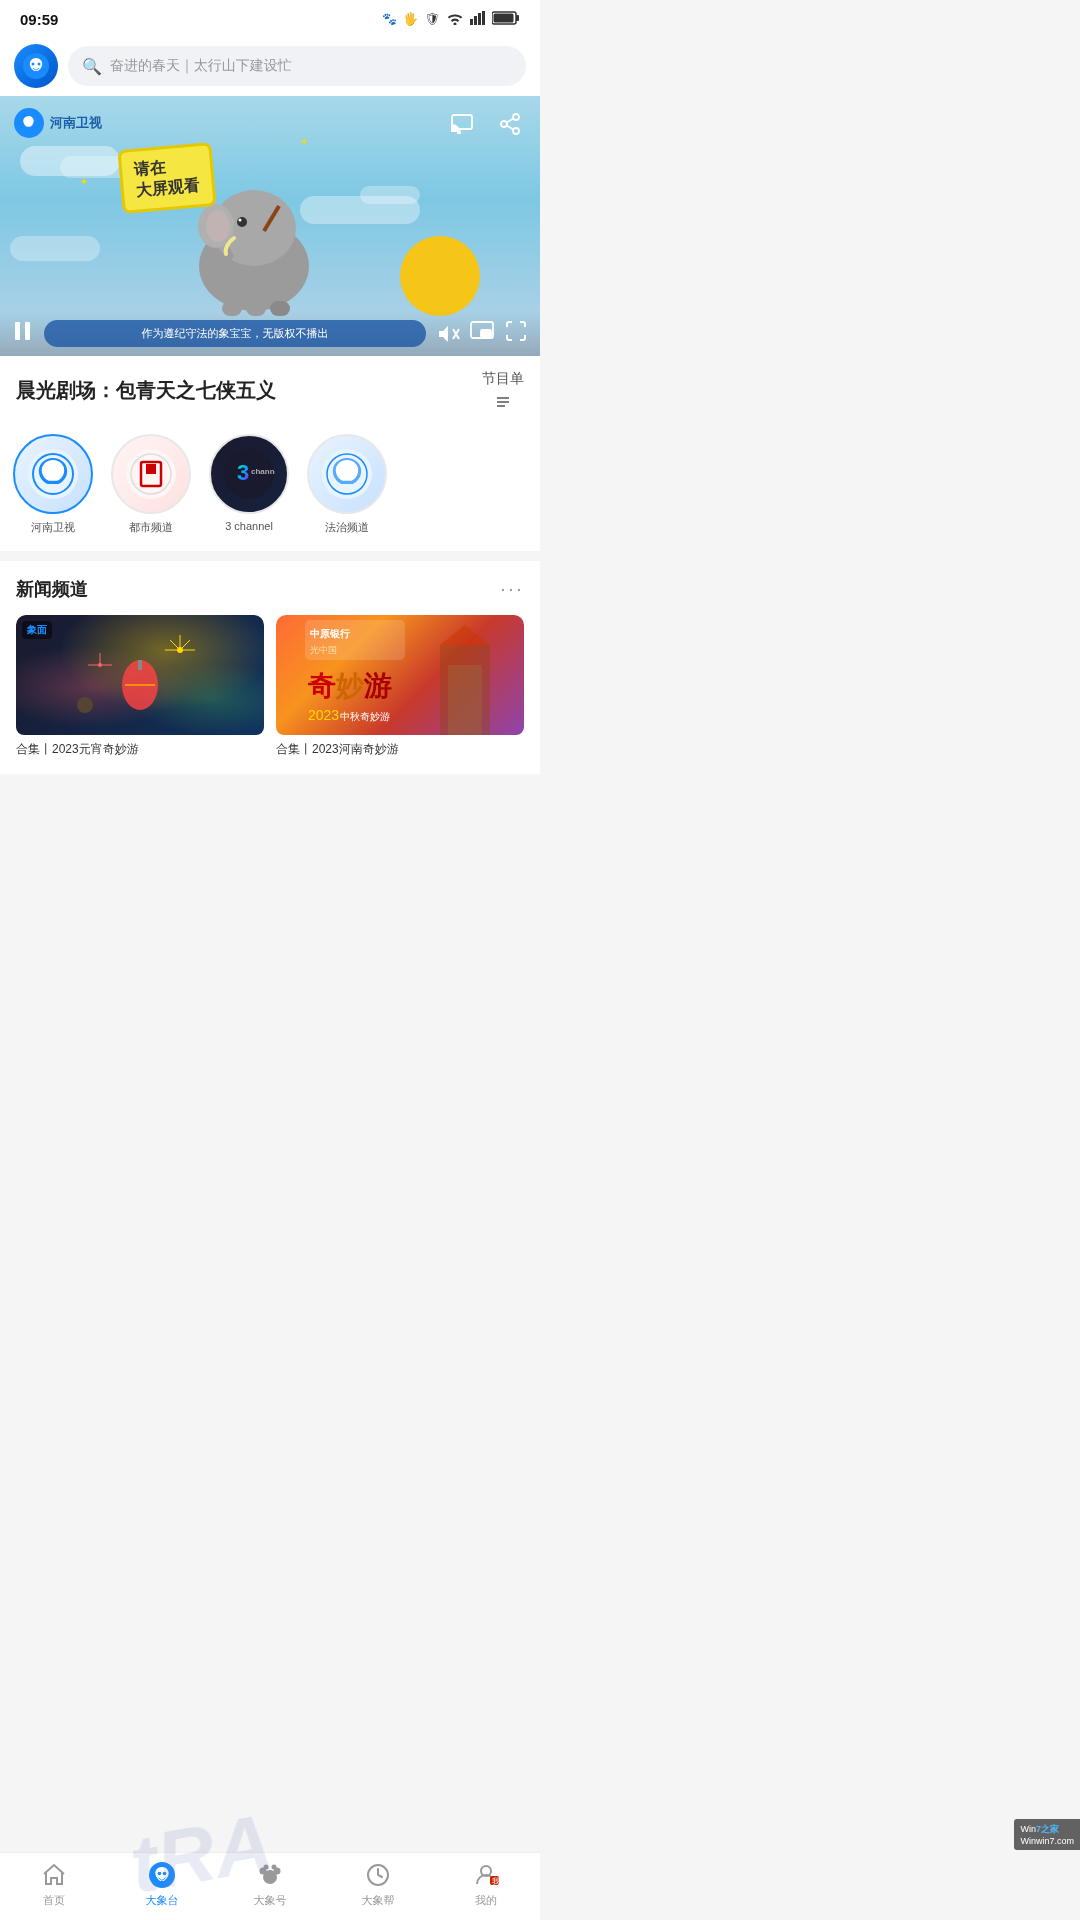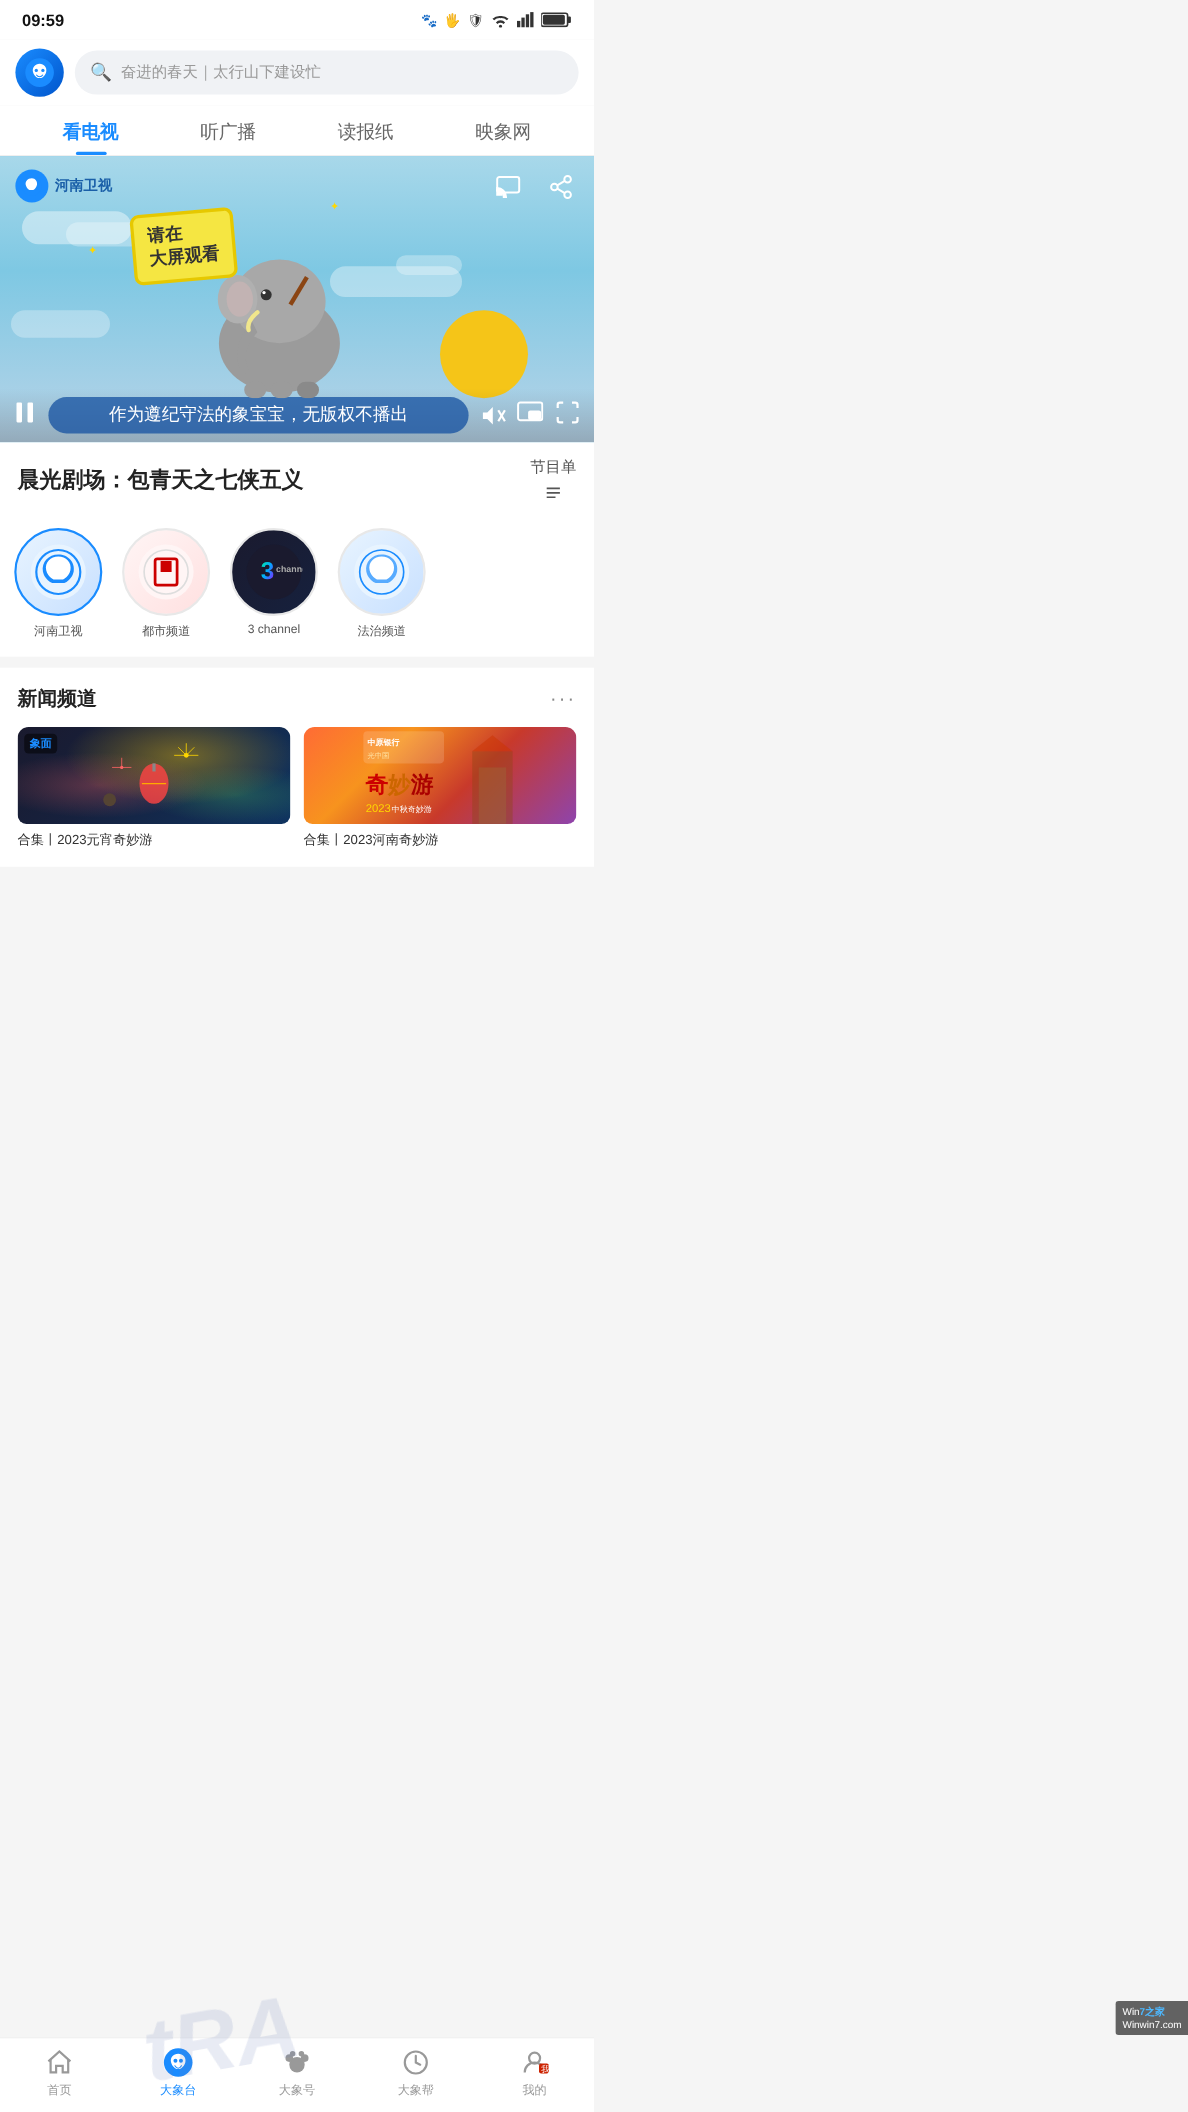--- a/index.html
+++ b/index.html
@@ -224,21 +224,21 @@
     .play-pause-btn {
       color: #fff;
       font-size: 22px;
       cursor: pointer;
     }
     .subtitle-bar {
       flex: 1;
       background: rgba(20, 80, 160, 0.75);
       border-radius: 20px;
       padding: 6px 14px;
-      font-size: 16px;
+      font-size: 11px;
       color: #fff;
       text-align: center;
     }
     .volume-icon {
       color: #fff;
       font-size: 20px;
       position: relative;
     }
     .pip-btn, .fullscreen-btn {
       color: #fff;
@@ -344,21 +344,21 @@
       padding-bottom: 16px;
     }
     .card {
       flex: 1;
       border-radius: 10px;
       overflow: hidden;
       cursor: pointer;
     }
     .card-thumb {
       width: 100%;
-      height: 88px;
+      height: 120px;
       border-radius: 8px;
       overflow: hidden;
       position: relative;
     }
     .card-thumb-left {
       background: linear-gradient(135deg, #1a1a2e 0%, #16213e 40%, #0f3460 100%);
       display: flex;
       align-items: center;
       justify-content: center;
       position: relative;
@@ -517,34 +517,20 @@
         <circle cx="17" cy="12" r="1.5" fill="#1a8cff"></circle>
         <path d="M11 16c.8 1.2 2.2 1.8 3 1.8s2.2-.6 3-1.8" stroke="#1a8cff" stroke-width="1" fill="none"></path>
       </svg>
     </div>
     <div class="search-bar">
       <span class="search-icon">🔍</span>
       <span class="search-placeholder">奋进的春天｜太行山下建设忙</span>
     </div>
   </div>
 
-  <div class="tabs">
-    <div class="tab-item active">
-      <span>看电视</span>
-    </div>
-    <div class="tab-item">
-      <span>听广播</span>
-    </div>
-    <div class="tab-item">
-      <span>读报纸</span>
-    </div>
-    <div class="tab-item">
-      <span>映象网</span>
-    </div>
-  </div>
 
   <div class="video-container">
     <div class="video-bg">
 
       <div class="cloud-shape" style="width:100px;height:30px;top:50px;left:20px;opacity:0.7;"></div>
       <div class="cloud-shape" style="width:70px;height:22px;top:60px;left:60px;opacity:0.5;"></div>
       <div class="cloud-shape" style="width:120px;height:28px;top:100px;left:300px;opacity:0.6;"></div>
       <div class="cloud-shape" style="width:60px;height:18px;top:90px;left:360px;opacity:0.5;"></div>
       <div class="cloud-shape" style="width:90px;height:25px;top:140px;left:10px;opacity:0.5;"></div>
 

